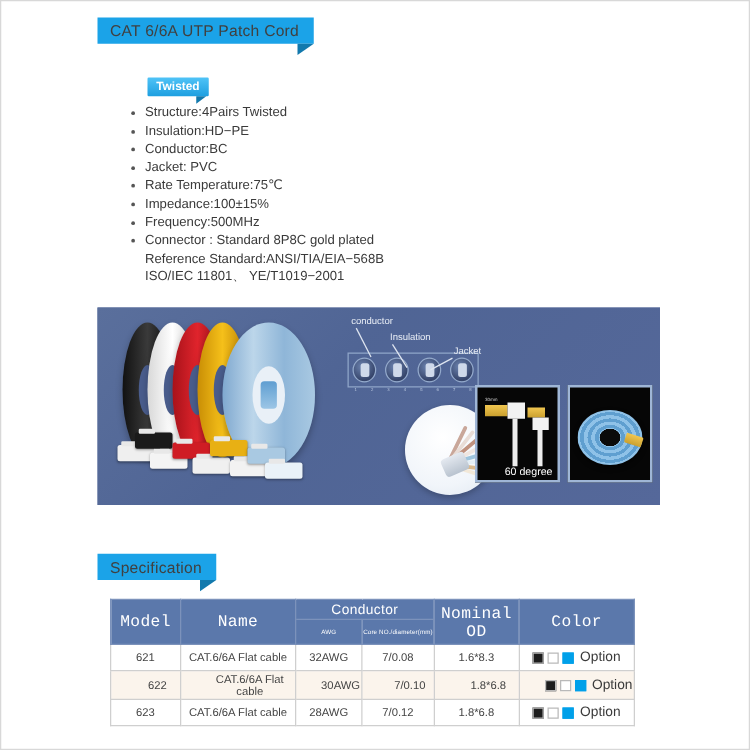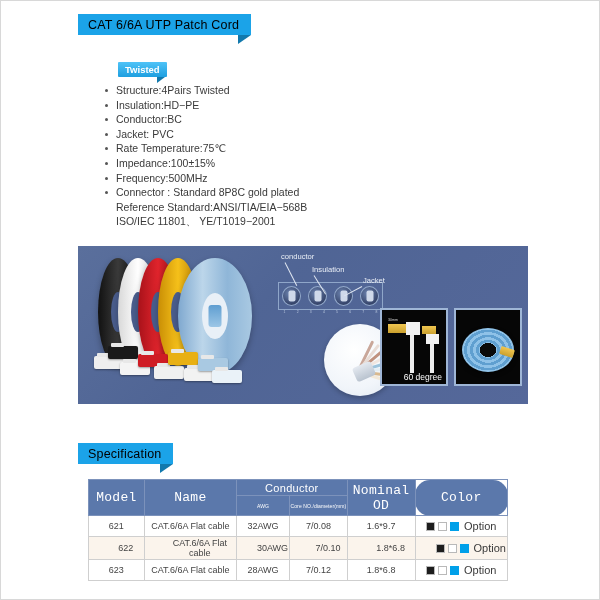--- a/index.html
+++ b/index.html
@@ -10,21 +10,21 @@
     color:#333;
   }
   .page{position:relative;width:600px;height:600px;box-sizing:border-box;}
   .page-border{
     position:absolute;left:0;top:0;width:600px;height:600px;
     border:1px solid #d8d8d8;box-sizing:border-box;pointer-events:none;
   }
 
   
   .ribbon{position:absolute;height:21px;display:flex;align-items:center;
-    padding:0 12px 0 10px;box-sizing:border-box;color:#000000;
+    padding:0 12px 0 10px;box-sizing:border-box;color:#404040;
     font-size:12.5px;letter-spacing:.2px;white-space:nowrap;}
   .ribbon.main{background:#1ba3e8;}
   .ribbon.main:after{content:"";position:absolute;right:-0px;top:21px;
     border-left:13px solid #1279ad;border-bottom:9px solid transparent;}
   .ribbon-title{left:78px;top:14px;}
   .ribbon-spec{left:78px;top:443px;}
 
   .tag-features{position:absolute;left:118px;top:62px;height:15px;
     background:linear-gradient(#4fc3f7,#1e9fe0);
     color:#fff;font-size:9.5px;font-weight:bold;
@@ -121,21 +121,21 @@
   .th-cond-top{font-size:11px;height:15px;letter-spacing:.3px;
     border-bottom:1px solid #7c92bb;}
   .th-sub{font-size:5px;height:19px;color:#dbe3f0;letter-spacing:.1px;}
   .table tbody td{height:18px;background:#fff;}
   .table tbody tr.alt td{background:#fbf4ec;padding-left:20px;}
   .col-model{width:62px;}
   .col-name{width:108px;}
   .col-awg{width:48px;}
   .col-core{width:62px;}
   .col-od{width:72px;}
-  .col-color{width:68px;border-radius:15px;}
+  .col-color{width:68px;}
   .swatches{display:flex;align-items:center;justify-content:center;gap:3px;}
   .sw{width:9px;height:9px;display:inline-block;border:1px solid #b9b9b9;box-sizing:border-box;}
   .opt-label{font-size:11px;color:#3a3a3a;margin-left:2px;}
 </style>
 </head>
 <body>
 
 <div class="page">
   <div class="page-border"></div>
 
@@ -272,21 +272,21 @@
         <th class="th-sub col-awg">AWG</th>
         <th class="th-sub col-core">Core NO./diameter(mm)</th>
       </tr>
     </thead>
     <tbody>
       <tr>
         <td>621</td>
         <td>CAT.6/6A Flat cable</td>
         <td>32AWG</td>
         <td>7/0.08</td>
-        <td>1.6*9.7</td>
+        <td>1.6*8.3</td>
         <td>
           <span class="swatches">
             <i class="sw" style="background:#1d1d1d;"></i>
             <i class="sw" style="background:#ffffff;"></i>
             <i class="sw" style="background:#00a0e9;border-color:#00a0e9;"></i>
             <span class="opt-label">Option</span>
           </span>
         </td>
       </tr>
       <tr class="alt">

